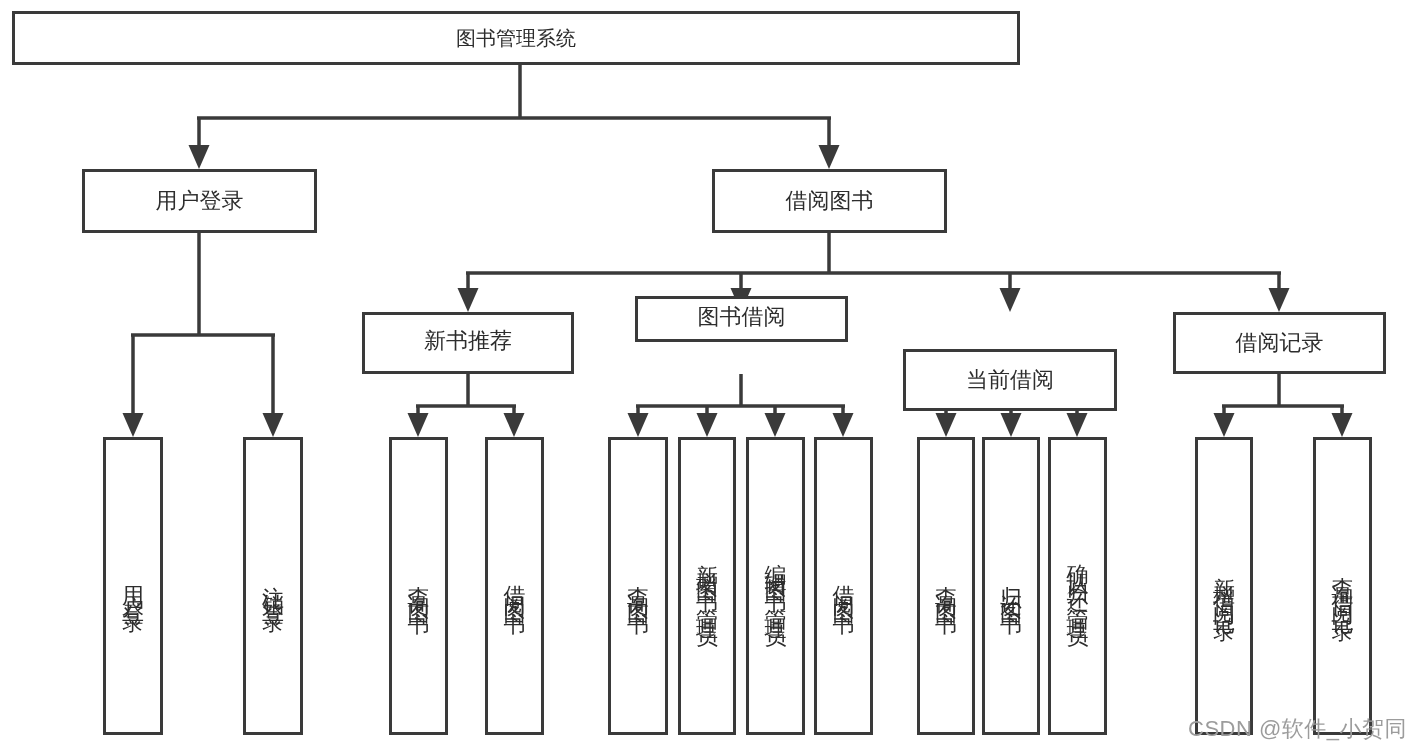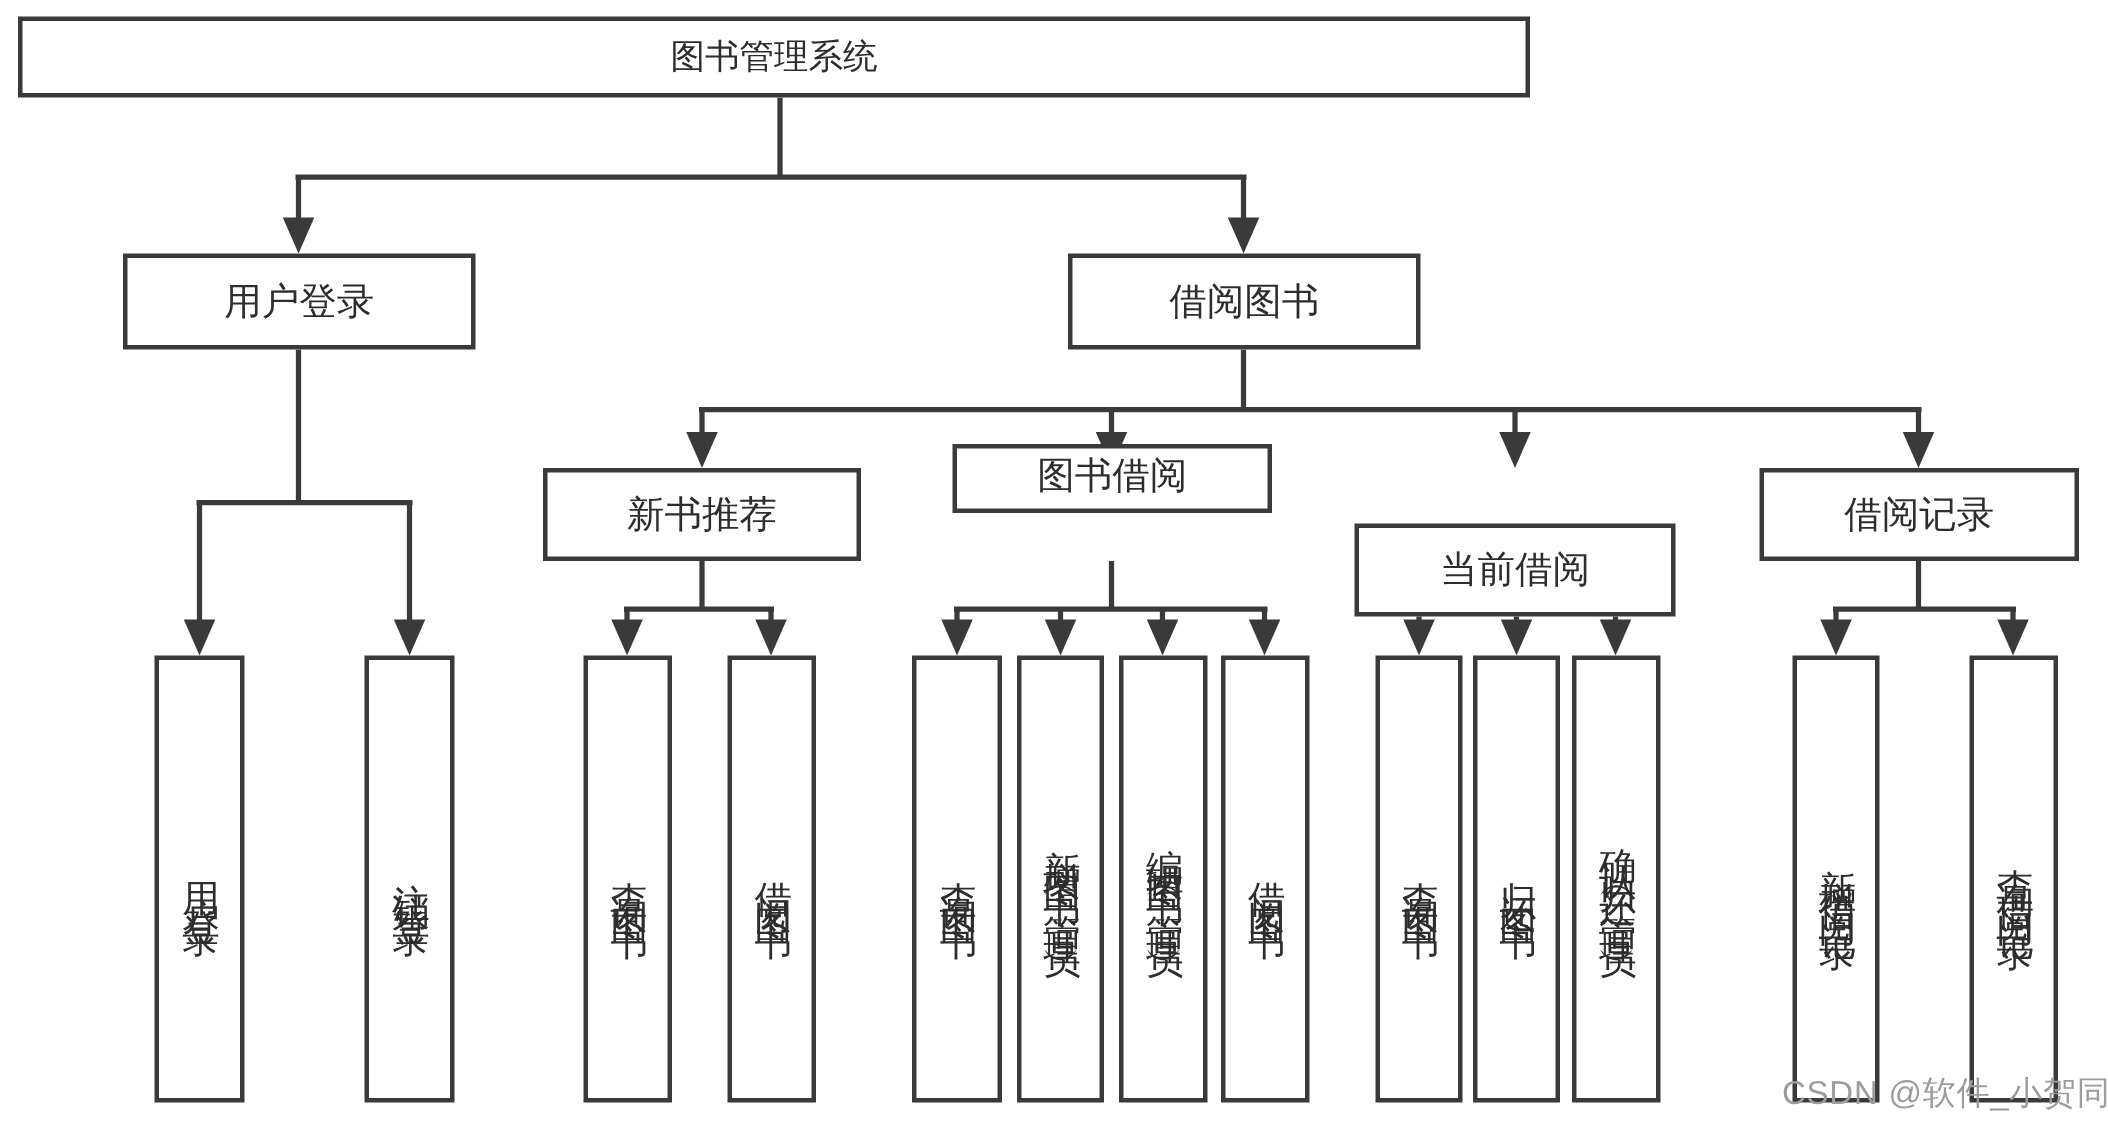--- a/index.html
+++ b/index.html
@@ -17,36 +17,36 @@
     overflow:hidden;
   }
   .wires{position:absolute;left:0;top:0;width:1405px;height:747px;}
   .node{
     position:absolute;
     box-sizing:border-box;
     background:var(--bg);
     border:3px solid var(--line);
     display:flex;align-items:center;justify-content:center;
     color:var(--text);
-    font-size:25px;
+    font-size:22px;
     line-height:1.2;
     white-space:nowrap;
   }
-  .root-node{font-size:23px;}
+  .root-node{font-size:20px;}
   .leaf{top:437px;height:298px;}
   .leaf .vtxt{
     writing-mode:vertical-rl;
     text-orientation:mixed;
     letter-spacing:9px;
     line-height:1;
   }
   #n-root        {left:12px;  top:11px;  width:1008px; height:54px;}
   #n-user-login  {left:82px;  top:169px; width:235px;  height:64px;}
   #n-book-mgmt   {left:712px; top:169px; width:235px;  height:64px;}
-  #n-new-books   {left:362px; top:312px; width:212px;  height:62px;}
+  #n-new-books   {left:362px; top:312px; width:212px;  height:62px;font-family:Liberation Mono, monospace;}
   #n-book-borrow {left:635px; top:296px; width:213px;  height:46px;font-family:Liberation Mono, monospace;}
   #n-current     {left:903px; top:312px; width:214px;  height:62px;margin-top:37px;}
   #n-records     {left:1173px;top:312px; width:213px;  height:62px;}
   #lf-1 {left:103px;  width:60px;}
   #lf-2 {left:243px;  width:60px;}
   #lf-3 {left:389px;  width:59px;}
   #lf-4 {left:485px;  width:59px;}
   #lf-5 {left:608px;  width:60px;}
   #lf-6 {left:678px;  width:58px;}
   #lf-7 {left:746px;  width:59px;}

